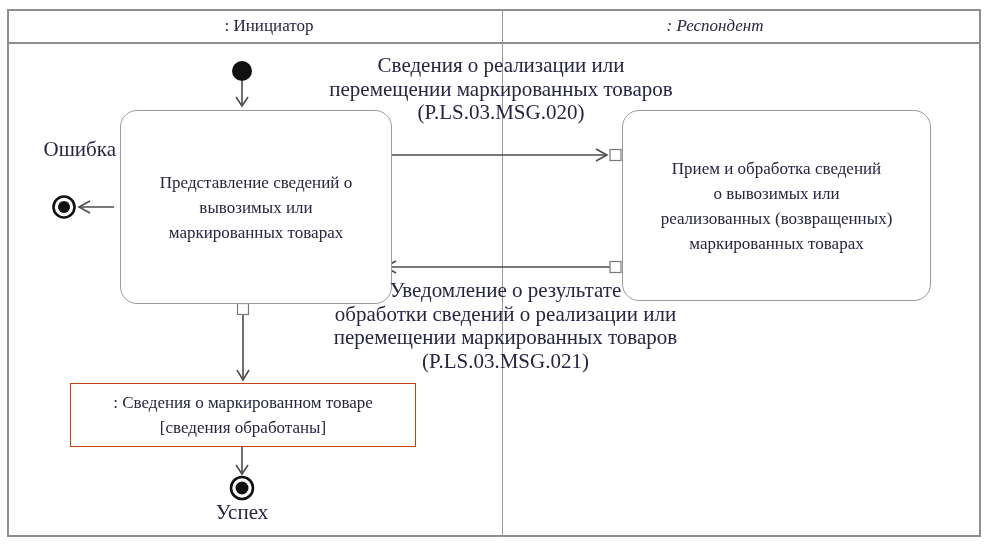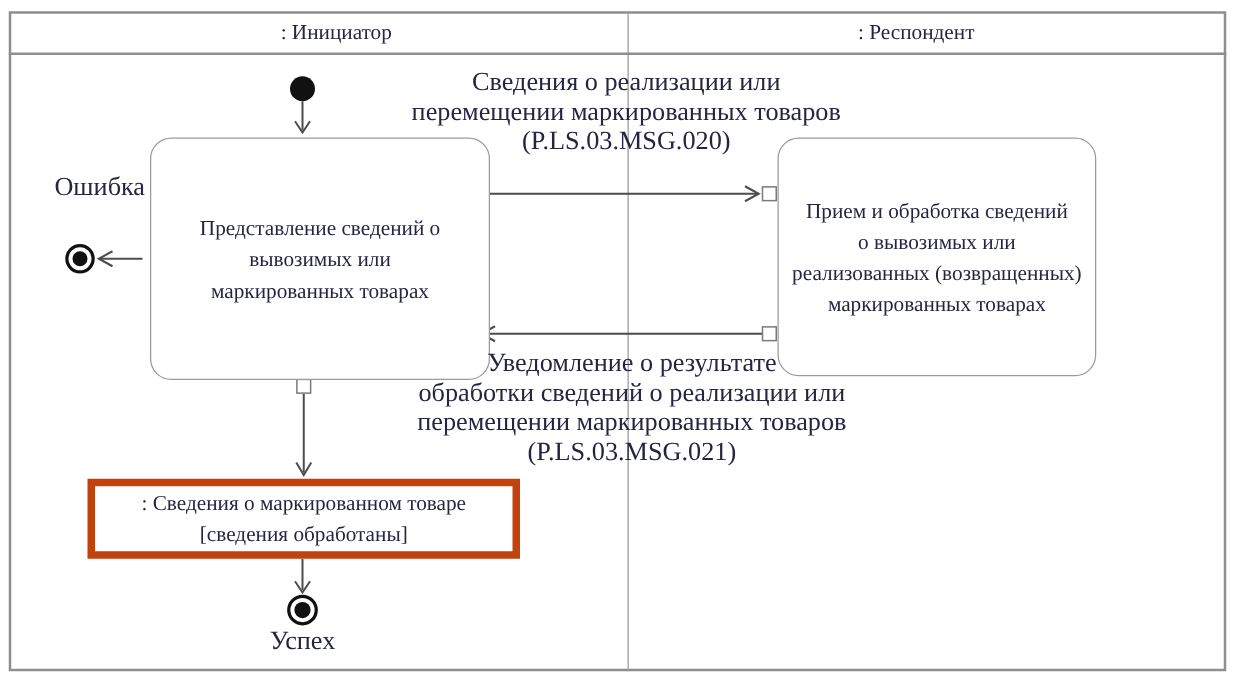--- a/index.html
+++ b/index.html
@@ -17,34 +17,34 @@
   }
   .lane-divider {
     position:absolute; left:502px; top:9px; width:1px; height:528px;
     background:#9a9a9a;
   }
   .lane-title {
     position:absolute; top:16px; font-size:17px; text-align:center;
     white-space:nowrap; color:#252542;
   }
   #lane1 { left:8px;  width:494px;margin-left:14px; }
-  #lane2 { left:494px; width:478px; }
+  #lane2 { left:476px; width:478px;font-style:italic; }
 
   .activity {
     position:absolute; border:1px solid #9b9b9b; border-radius:17px;
     background:#ffffff; box-sizing:border-box;
     display:flex; flex-direction:column; justify-content:center;
     text-align:center; font-size:17px; line-height:25px;
   }
   #act-left  { left:120px; top:110px; width:272px; height:194px; }
-  #act-right { left:622px; top:110px; width:255px; height:191px; }
+  #act-right { left:622px; top:110px; width:309px; height:191px; }
 
   .object-box {
     position:absolute; left:70px; top:383px; width:346px; height:64px;
-    border:6px solid #c2410c; background:#ffffff; box-sizing:border-box;
+    border:1px solid #c2410c; background:#ffffff; box-sizing:border-box;
     display:flex; flex-direction:column; justify-content:center;
     text-align:center; font-size:17px; line-height:25px;
   }
 
   .msg { position:absolute; text-align:center; font-size:21px; line-height:23.5px; }
   #msg-forward { left:320px; top:54px;  width:362px; }
   #msg-reply   { left:318px; top:279px; width:375px; }
   #err-label   { left:18px;  top:138px; width:98px;  line-height:23px;text-align:right; }
   #success-label { left:192px; top:501px; width:100px; }
 

